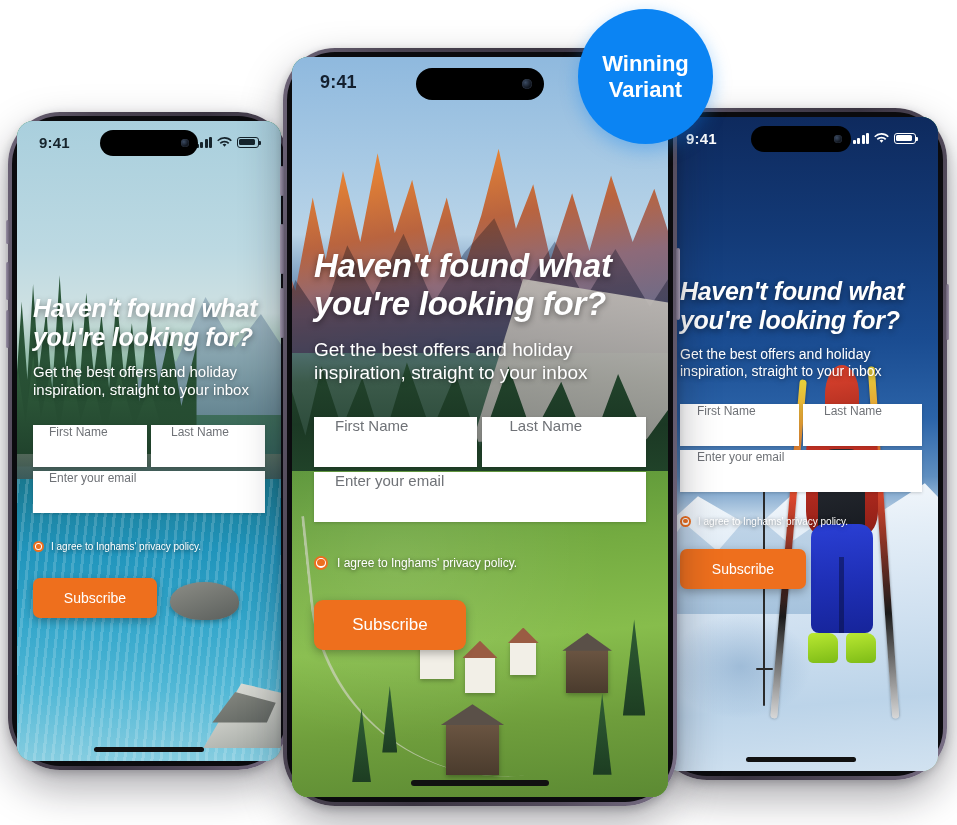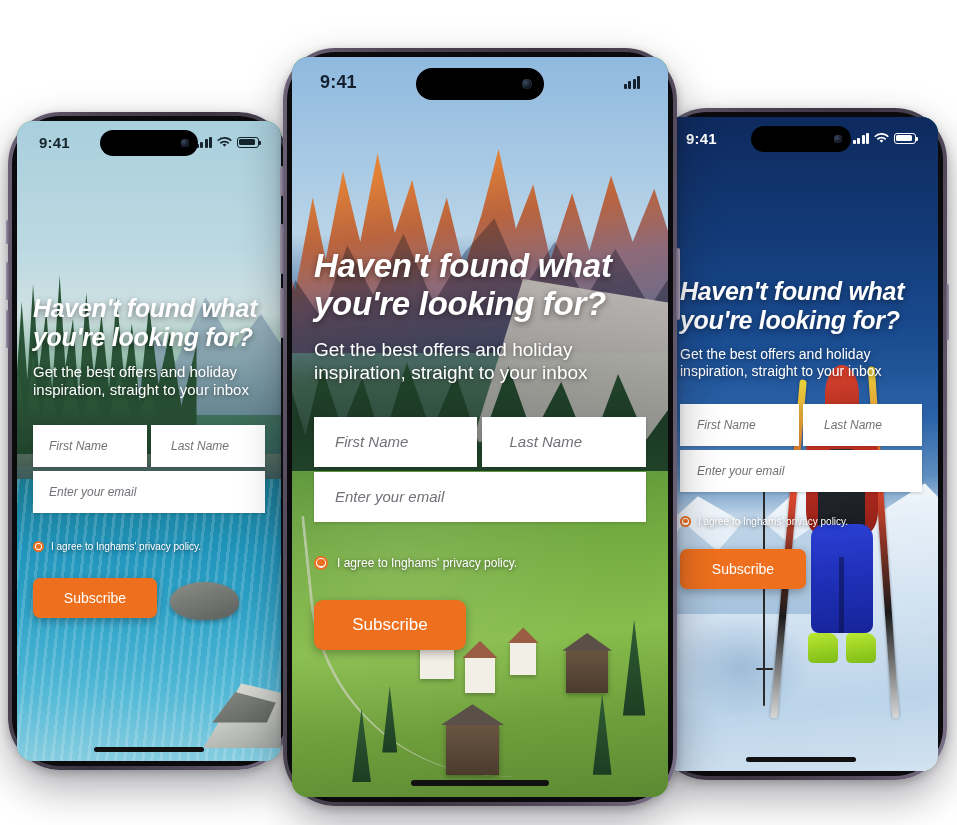--- a/index.html
+++ b/index.html
@@ -87,23 +87,22 @@
     line-height: 1.14; letter-spacing: -.3px;
     text-shadow: 0 2px 6px rgba(0,0,0,.45);
   }
   .subhead {
     color: #fff; line-height: 1.2;
     text-shadow: 0 1px 5px rgba(0,0,0,.5);
   }
   .fields { display: flex; gap: 0; }
   .inp {
     background: #fff; color: #6f7277;
-    display: flex; align-items: center;
+    display: flex; 
     box-shadow: 0 1px 3px rgba(0,0,0,.18);
-    font-style: italic;
   }
   .agree { display: flex; align-items: center; color: #fff; text-shadow: 0 1px 4px rgba(0,0,0,.6); text-align: center; }
   .radio {
     border-radius: 50%; background: #fff;
     border: 2.2px solid #ec6f1f;
     display: inline-block; position: relative; flex: none;
   }
   .radio::after {
     content:""; position:absolute; inset: 1.4px; border-radius: 50%;
     background: #ec6f1f;
@@ -538,14 +537,18 @@
 
         <div class="subscribe" style="margin-top:30px; width:152px; height:50px; font-size:17px; border-radius:9px;">
           <span>Subscribe</span>
         </div>
       </div>
 
       <div class="home-ind" style="width:138px; height:6px; bottom:11px;"></div>
     </div>
   </div>
 
+  <div class="badge" style="left:578px; top:9px; width:135px; height:135px; font-size:22px;">
+    <span>Winning</span>
+    <span>Variant</span>
+  </div>
 
 </div>
 
 </body></html>

